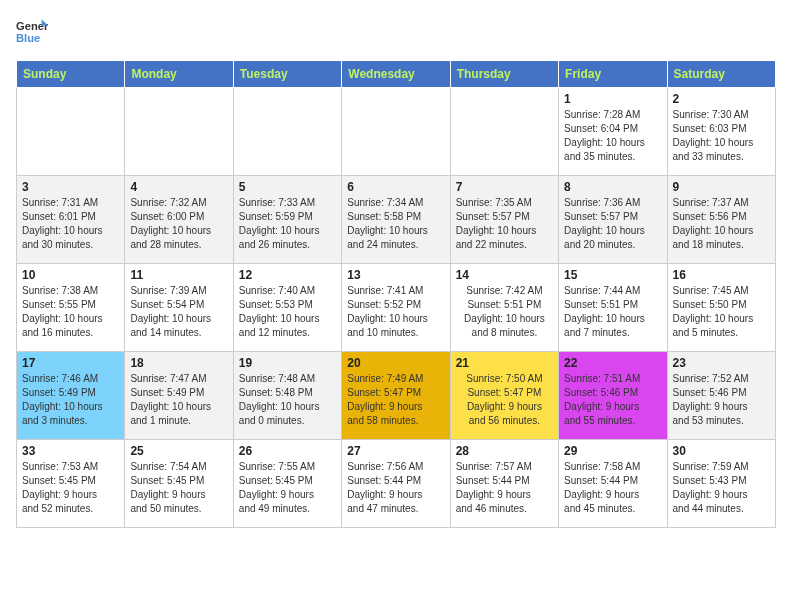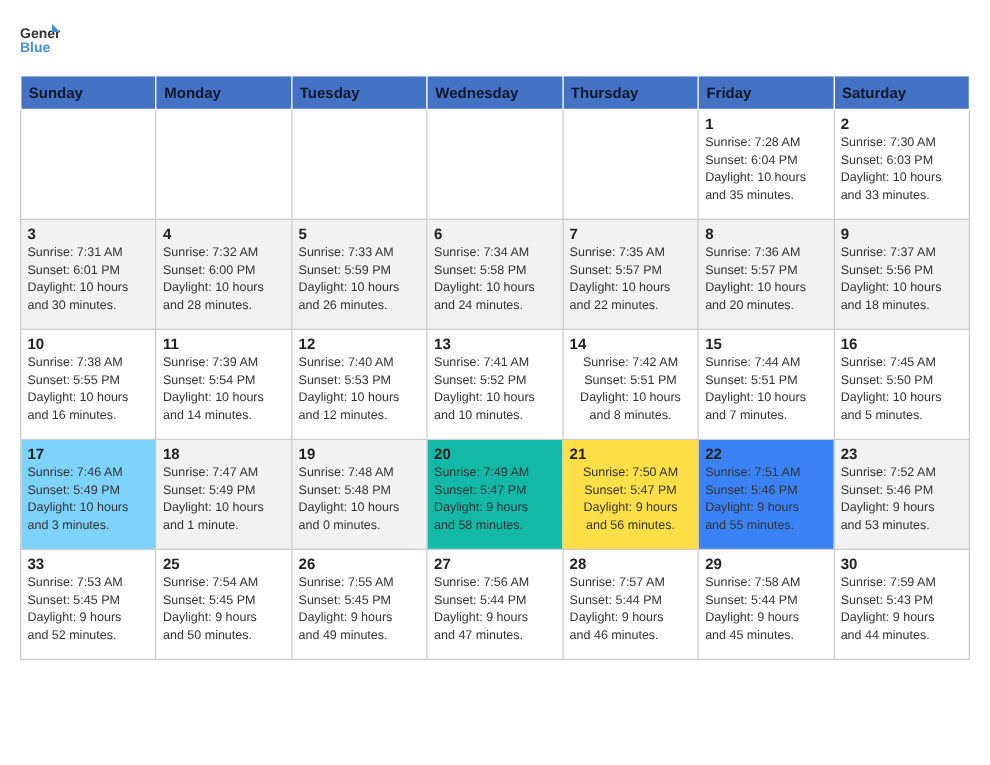--- a/index.html
+++ b/index.html
@@ -37,21 +37,21 @@
       font-size: 14px;
       color: #555;
     }
     .calendar {
       width: 100%;
       border-collapse: collapse;
       font-size: 11px;
     }
     .calendar th {
       background-color: #4472c4;
-      color: #0f172a;
+      color: #bef264;
       text-align: left;
       padding: 6px 6px;
       font-size: 12px;
       border: 1px solid #fff;
     }
     .calendar td {
       border: 1px solid #ccc;
       vertical-align: top;
       padding: 4px 5px;
       width: 14.28%;
@@ -245,35 +245,35 @@
 Daylight: 10 hours
 and 1 minute.</div>
         </td>
         <td style="background: rgb(242, 242, 242);">
           <div class="day-number">19</div>
           <div class="day-info" style="white-space: pre-line;">Sunrise: 7:48 AM
 Sunset: 5:48 PM
 Daylight: 10 hours
 and 0 minutes.</div>
         </td>
-        <td style="background: #14b8a6;">
+        <td style="background: #eab308;">
           <div class="day-number">20</div>
           <div class="day-info" style="white-space: pre-line;">Sunrise: 7:49 AM
 Sunset: 5:47 PM
 Daylight: 9 hours
 and 58 minutes.</div>
         </td>
         <td style="background: #fde047;">
           <div class="day-number">21</div>
           <div class="day-info" style="white-space: pre-line; text-align: center;">Sunrise: 7:50 AM
 Sunset: 5:47 PM
 Daylight: 9 hours
 and 56 minutes.</div>
         </td>
-        <td style="background: #3b82f6;">
+        <td style="background: #d946ef;">
           <div class="day-number">22</div>
           <div class="day-info" style="white-space: pre-line;">Sunrise: 7:51 AM
 Sunset: 5:46 PM
 Daylight: 9 hours
 and 55 minutes.</div>
         </td>
         <td style="background: rgb(242, 242, 242);">
           <div class="day-number">23</div>
           <div class="day-info" style="white-space: pre-line;">Sunrise: 7:52 AM
 Sunset: 5:46 PM

